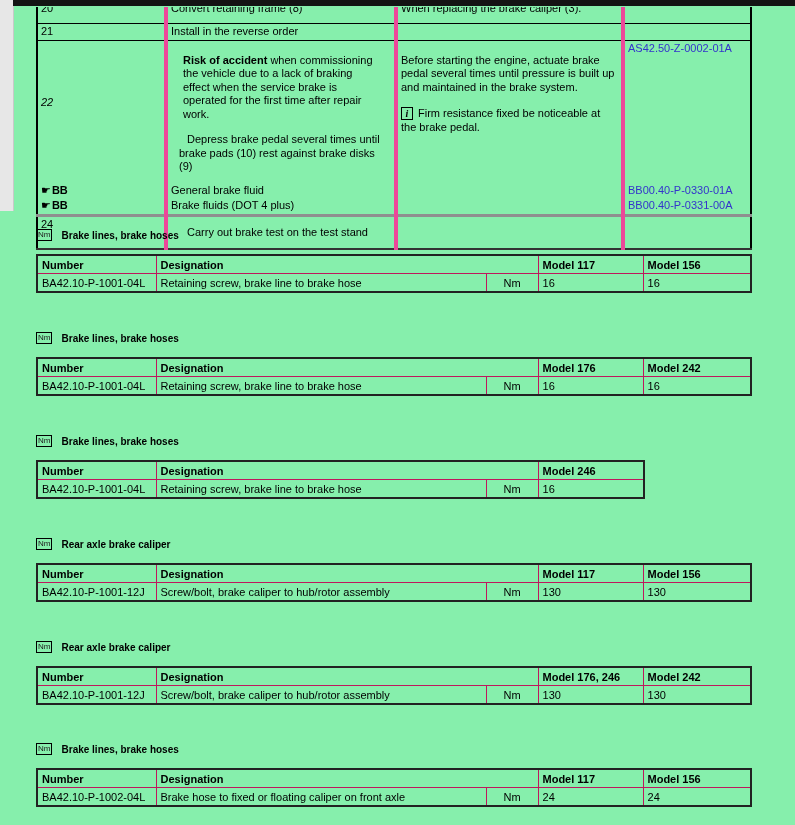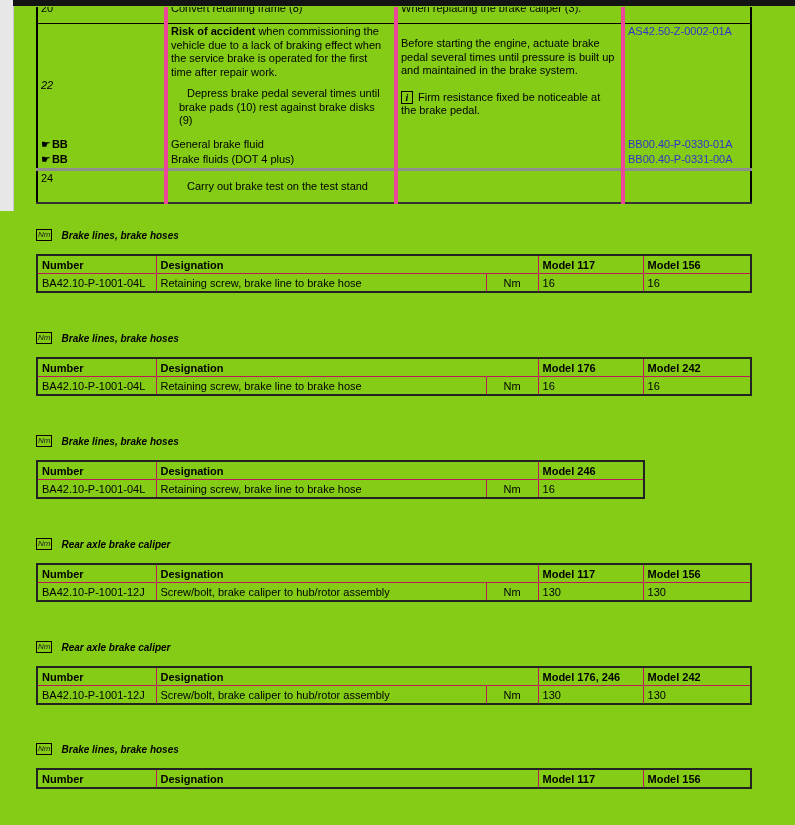--- a/index.html
+++ b/index.html
@@ -1,17 +1,17 @@
 <!DOCTYPE html>
 <html><head>
 <meta charset="utf-8">
 <style>
   html,body { margin:0; padding:0; background:#fff; }
   .page {
-    position:relative; width:795px; height:825px; background:#84cc16;
+    position:relative; width:795px; height:825px; background:#86efac;
     font-family:"Liberation Sans", sans-serif; font-size:11px; color:#000;
     overflow:hidden;
   }
   .left-strip { position:absolute; left:0; top:0; width:13px; height:211px; background:#e7e7e7; border-right:1px solid #c9c9c9; }
   .top-bar { position:absolute; left:13px; top:0; width:782px; height:6px; background:#141414; }
 
   
   table { border-collapse:collapse; table-layout:fixed; }
   .proc {
     position:absolute; left:36px; top:7px; width:714px;
@@ -21,36 +21,36 @@
     border-left:4px solid #ec4899; vertical-align:top;
     padding:1px 3px; line-height:13.5px; overflow:hidden;
   }
   .proc td:first-child { border-left:none; }
   .proc tr.bt td { border-top:1px solid #000; }
   .proc tr.bt-double td { border-top:3px double #222; }
   .proc tr.bt-gray td { border-top:3px solid #8f8f8f; }
   .proc tr.clip td { height:14px; }
   .clip-up { display:block; margin-top:-6px; white-space:nowrap; }
   .step-pad { display:block; padding-top:54px;font-style:italic; }
-  .warn-par { margin:0; }
+  .warn-par { margin:12px; }
   .action-par { margin:8px; text-indent:8px; }
   .note-par { margin:12px 0 13px 0; }
   .info-line { margin:0; }
   .info-box {
     display:inline-block; width:10px; height:11px; border:1px solid #000;
     font-family:"Liberation Serif", serif; font-style:italic; font-weight:bold;
     font-size:10px; line-height:11px; text-align:center; margin-right:5px;
   }
   .hand { font-size:11px; margin-right:1px; }
   .ref { font-weight:bold; }
   a.doclink { color:#3333CC; text-decoration:none; cursor:pointer; }
 
   
   .section { position:absolute; left:36px; }
-  .sec-label { height:15px; margin-bottom:11px; white-space:nowrap;font-style:italic; }
+  .sec-label { height:15px; margin-bottom:11px; white-space:nowrap; }
   .nm-box {
     display:inline-block; border:1px solid #000; font-size:8px; line-height:10px;
     padding:0 1px; vertical-align:middle; margin-right:6px; color:#222;
   }
   .sec-title { font-weight:bold; font-size:10px; vertical-align:middle; }
   .torque { width:714px; border:2px solid #222; }
   .torque.narrow { width:607px; }
   .torque td { border:1px solid #be185d; padding:1px 4px; line-height:14px; height:15px; vertical-align:middle; overflow:hidden; }
   .torque tr.head td { font-weight:bold; }
   .torque td.unit { text-align:center; border-left:1px solid #777; }
@@ -76,20 +76,26 @@
           </td>
       <td>
             <span class="clip-up">Convert retaining frame (8)</span>
           </td>
       <td>
             <span class="clip-up">When replacing the brake caliper (3).</span>
           </td>
       <td></td>
     </tr>
     <tr class="bt">
+      <td>21</td>
+      <td>Install in the reverse order</td>
+      <td></td>
+      <td></td>
+    </tr>
+    <tr class="bt">
       <td>
             <span class="step-pad">22</span>
           </td>
       <td>
         <p class="warn-par"><b>Risk of accident</b><span> when commissioning the vehicle due to a lack of braking effect when the service brake is operated for the first time after repair work.</span></p>
         <p class="action-par">Depress brake pedal several times until brake pads (10) rest against brake disks (9)</p>
       </td>
       <td>
         <p class="note-par">Before starting the engine, actuate brake pedal several times until pressure is built up and maintained in the brake system.</p>
         <p class="info-line"><span class="info-box">i</span><span>Firm resistance fixed be noticeable at the brake pedal.</span></p>
@@ -284,16 +290,23 @@
           <col style="width:105px">
           <col style="width:108px">
         </colgroup>
       <tbody>
           <tr class="head">
         <td>Number</td>
         <td colspan="2">Designation</td>
         <td>Model 117</td>
         <td>Model 156</td>
       </tr>
+      <tr>
+        <td>BA42.10-P-1002-04L</td>
+        <td>Brake hose to fixed or floating caliper on front axle</td>
+        <td class="unit">Nm</td>
+        <td>24</td>
+        <td>24</td>
+      </tr>
     </tbody>
       </table>
   </div>
 </div>
 
 </body></html>

